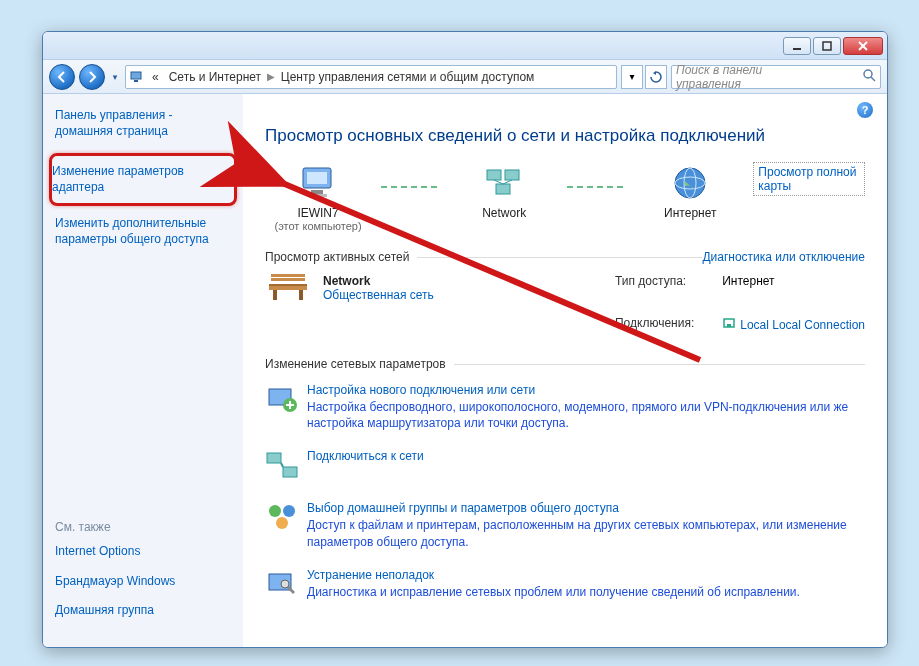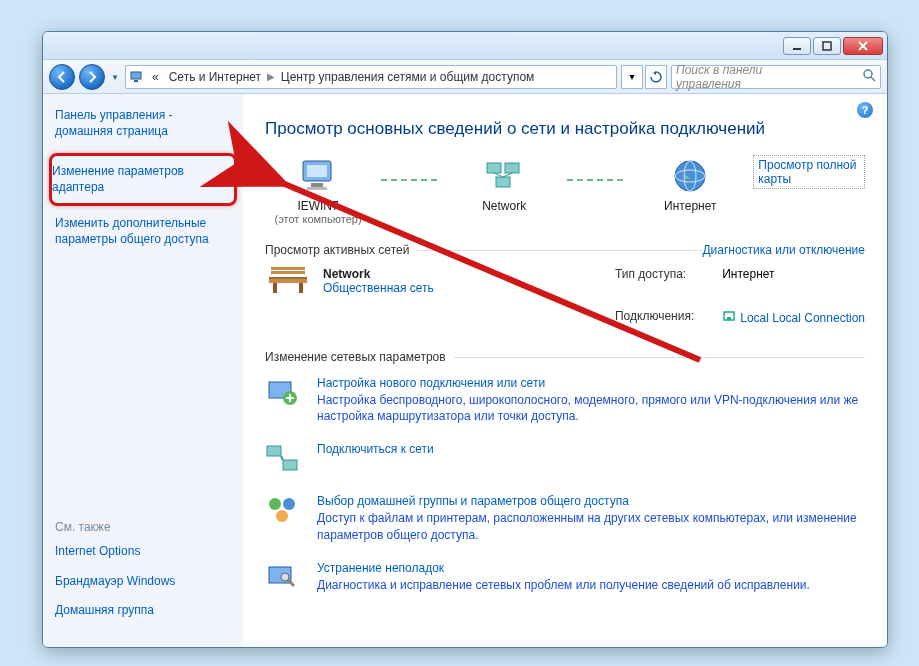--- a/index.html
+++ b/index.html
@@ -202,21 +202,21 @@
     font-weight: bold;
     display: flex;
     align-items: center;
     justify-content: center;
     cursor: pointer;
   }
   h1.page-title {
     color: #003e8c;
     font-weight: normal;
     font-size: 17px;
-    margin: 11px 0 16px 0;
+    margin: 18px 0 16px 0;
   }
   .overview {
     display: flex;
     align-items: center;
     gap: 10px;
     margin-bottom: 10px;
     position: relative;
   }
   .ov-node {
     display: flex;
@@ -292,21 +292,21 @@
   }
   .net-right .lbl { color: #333; }
   .net-right .val-link { color: #0060c0; cursor: pointer; display: flex; align-items: center; gap: 4px; }
   .conn-toggle {
     color: #0060c0;
     cursor: pointer;
     margin-left: auto;
   }
   .task {
     display: flex;
-    gap: 18px;
+    gap: 8px;
     margin: 12px 0 18px 0;
   }
   .task-icon {
     width: 34px;
     height: 34px;
     flex-shrink: 0;
     display: flex;
     align-items: center;
     justify-content: center;
     font-size: 24px;

